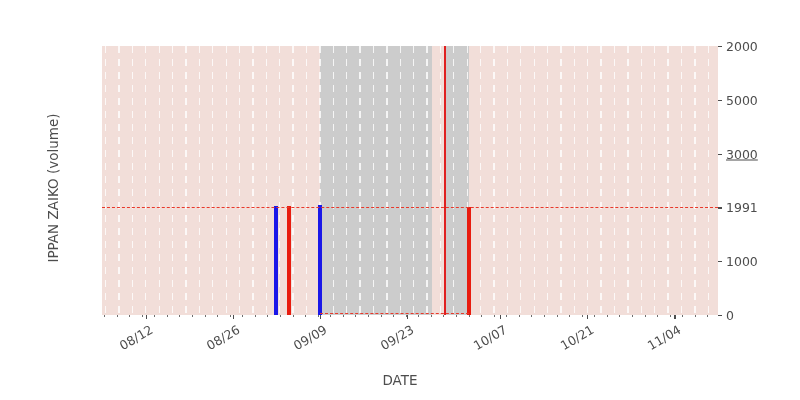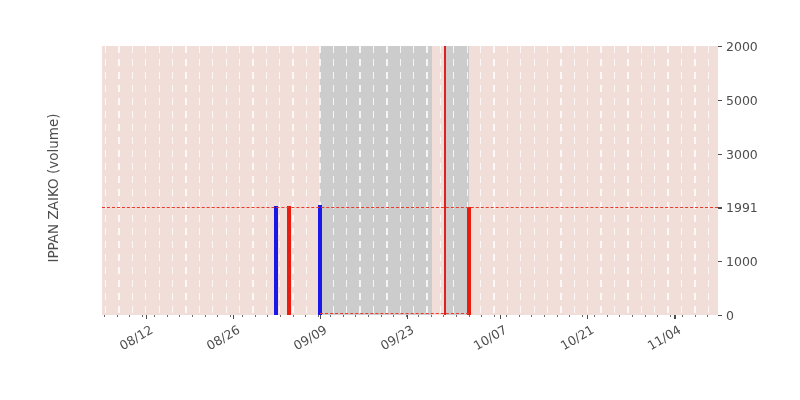--- a/index.html
+++ b/index.html
@@ -255,21 +255,21 @@
   </div>
 
   <div id="ytick-layer">
       <div class="ytick-mark" style="top: 315px;"></div>
       <div class="ytick-label" style="top: 315px;">0</div>
       <div class="ytick-mark" style="top: 261.2px;"></div>
       <div class="ytick-label" style="top: 261.2px;">1000</div>
       <div class="ytick-mark" style="top: 207.4px;"></div>
       <div class="ytick-label" style="top: 207.4px;">1991</div>
       <div class="ytick-mark" style="top: 153.6px;"></div>
-      <div class="ytick-label" style="top: 153.6px;">3000</div>
+      <div class="ytick-label" style="top: 153.6px; text-decoration: underline;">3000</div>
       <div class="ytick-mark" style="top: 99.8px;"></div>
       <div class="ytick-label" style="top: 99.8px;">5000</div>
       <div class="ytick-mark" style="top: 46px;"></div>
       <div class="ytick-label" style="top: 46px;">2000</div>
     </div>
   <div id="xtick-layer">
       <div class="xtick-minor" style="left: 104px;"></div>
       <div class="xtick-minor" style="left: 116.571px;"></div>
       <div class="xtick-minor" style="left: 129.143px;"></div>
       <div class="xtick-minor" style="left: 141.714px;"></div>
@@ -327,14 +327,15 @@
       <div class="xtick-mark" style="left: 406.889px;"></div>
       <div class="xtick-label" style="left: 362.889px; width: 46px;">09/23</div>
       <div class="xtick-mark" style="left: 500.222px;"></div>
       <div class="xtick-label" style="left: 456.222px; width: 46px;">10/07</div>
       <div class="xtick-mark" style="left: 587.333px;"></div>
       <div class="xtick-label" style="left: 543.333px; width: 46px;">10/21</div>
       <div class="xtick-mark" style="left: 674.444px;"></div>
       <div class="xtick-label" style="left: 630.444px; width: 46px;">11/04</div>
     </div>
 
+  <div id="xaxis-title">DATE</div>
   <div id="yaxis-title">IPPAN ZAIKO (volume)</div>
 </div>
 
 </body></html>

